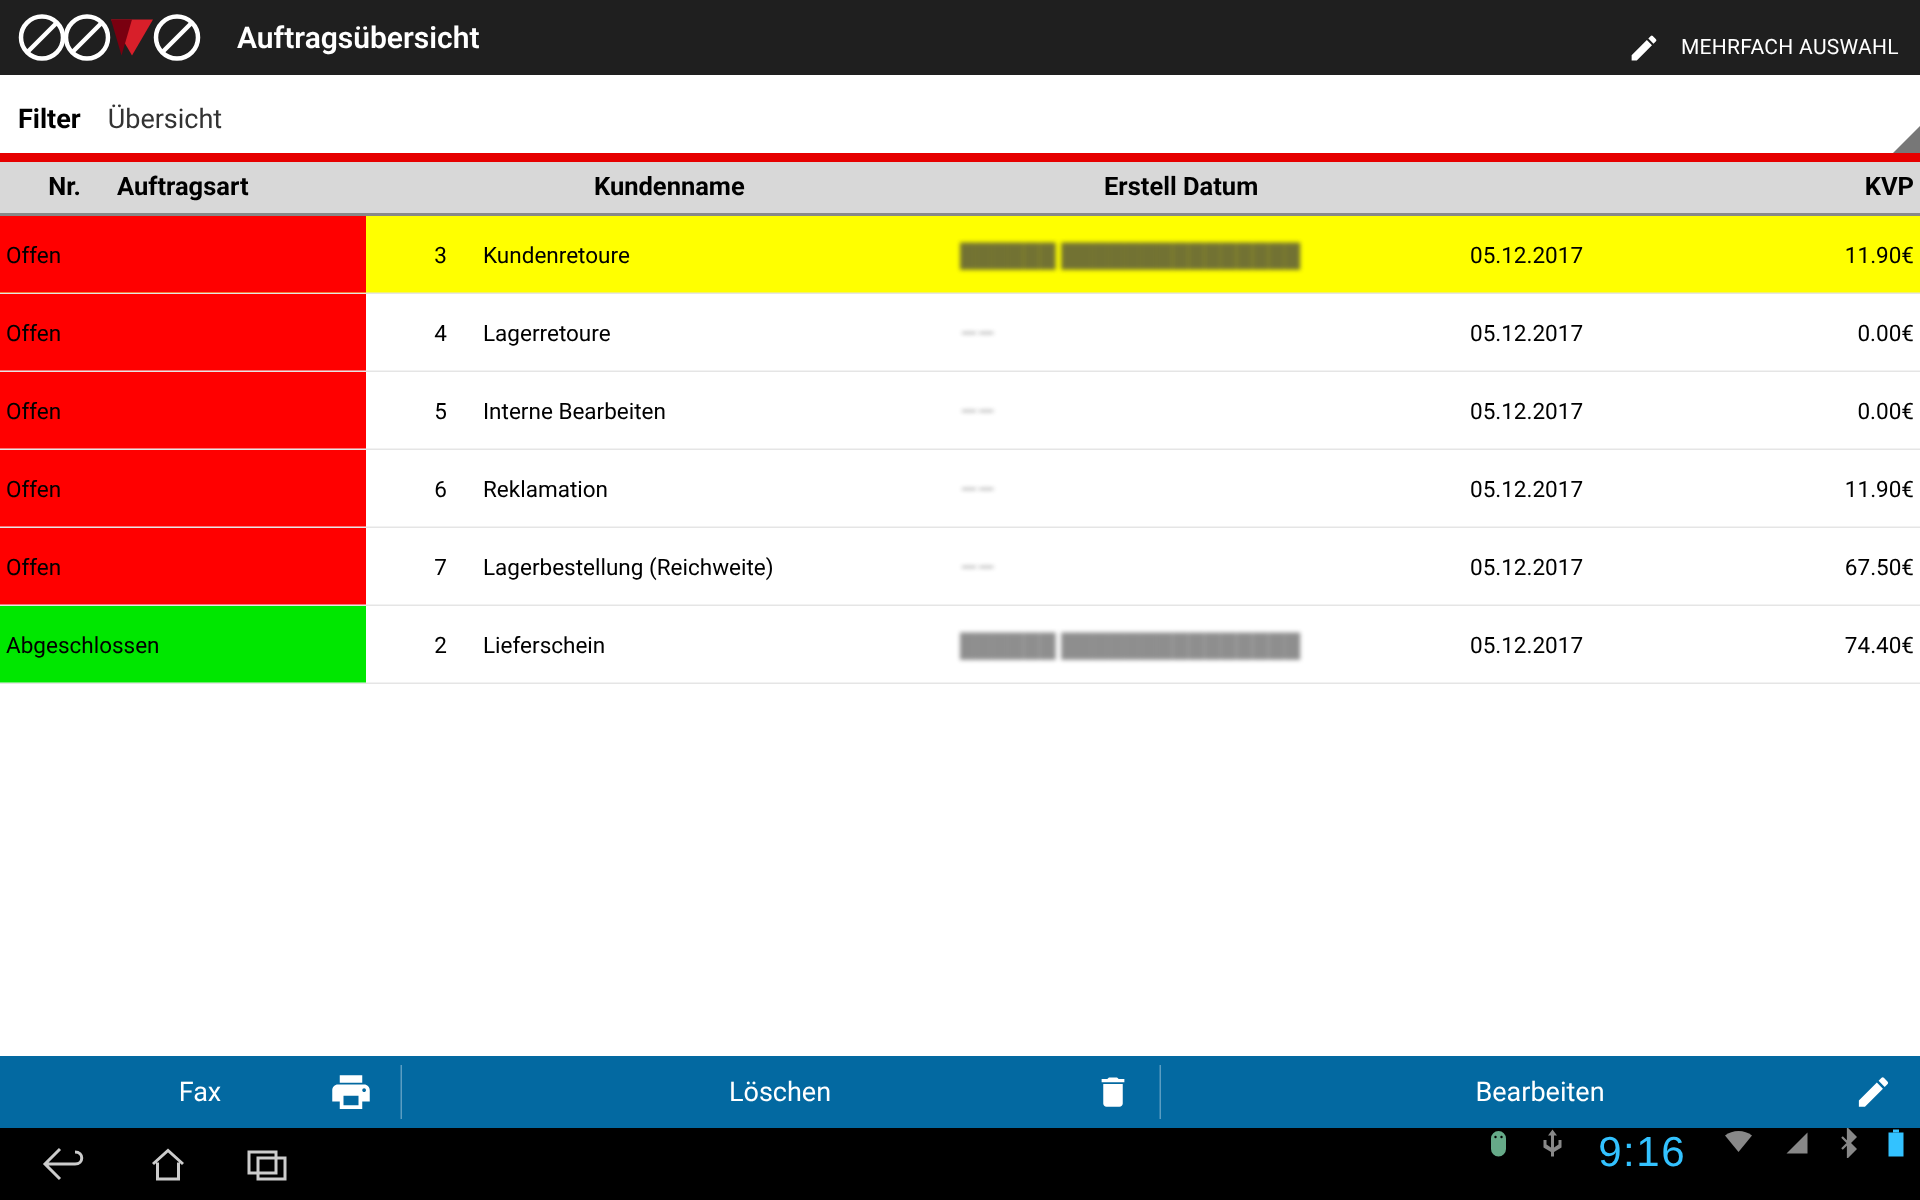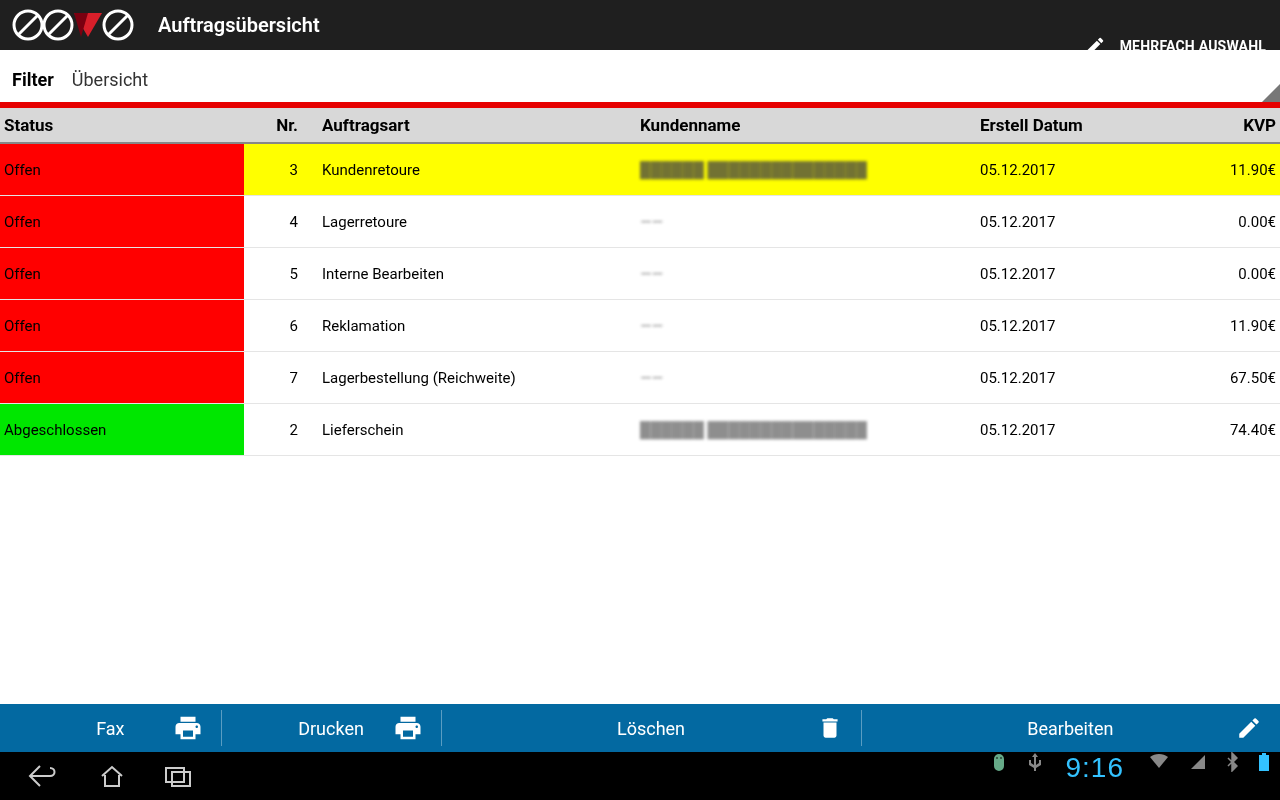--- a/index.html
+++ b/index.html
@@ -1,21 +1,21 @@
 <!DOCTYPE html>
 <html><head>
 <meta charset="utf-8">
 <style>
   *{box-sizing:border-box;margin:0;padding:0;font-family:Roboto,Arial,sans-serif}
   html,body{width:1280px;height:800px;overflow:hidden;background:#fff}
   .topbar{height:50px;background:#1f1f1f;display:flex;align-items:center;color:#fff;position:relative}
   .logo{margin-left:10px;display:flex;align-items:center;gap:-4px}
   .logo svg{display:block}
   .app-title{margin-left:18px;font-size:20px;font-weight:600;color:#fff}
-  .multi{position:absolute;right:14px;top:18px;height:56px;display:flex;align-items:center;gap:14px;color:#fff;font-weight:700;font-size:14px;letter-spacing:.2px;cursor:pointer}
+  .multi{position:absolute;right:14px;top:4px;height:56px;display:flex;align-items:center;gap:14px;color:#fff;font-weight:400;font-size:14px;letter-spacing:.2px;cursor:pointer}
   .multi svg{display:block}
   .filterbar{height:52px;display:flex;align-items:flex-end;padding:0 0 0 6px;background:#fff;position:relative}
   .filterlbl{font-weight:700;font-size:18px;color:#000;padding:0 0 12px 6px}
   .overview{font-size:18px;color:#333;padding:0 0 12px 18px}
   .redline{height:6px;background:#e60000}
   .thead{height:36px;background:#d8d8d8;border-bottom:2px solid #888;display:flex;align-items:center;font-weight:700;font-size:17px}
   .col-status{width:244px;padding-left:4px}
   .col-nr{width:62px;text-align:right;padding-right:8px}
   .col-art{width:330px;padding-left:16px}
   .col-kunde{width:340px;padding-left:4px}
@@ -79,21 +79,20 @@
 <div class="filterbar">
   <div class="filterlbl">Filter</div>
   <div class="overview">Übersicht</div>
   <svg class="filter-tri" width="22" height="22" viewBox="0 0 22 22">
         <path d="M22 22 L22 4 L4 22 Z" fill="#777"></path>
       </svg>
 </div>
 <div class="redline"></div>
 
 <div class="thead">
-  <div class="col-status">Status</div>
   <div class="col-nr">Nr.</div>
   <div class="col-art">Auftragsart</div>
   <div class="col-kunde">Kundenname</div>
   <div class="col-date">Erstell Datum</div>
   <div class="col-kvp">KVP</div>
 </div>
 
 <div class="rows" id="rows">
       <div class="row selected">
         <div class="status-cell status-open">Offen</div>
@@ -147,26 +146,20 @@
 
 <div class="spacer"></div>
 
 <div class="actionbar">
   <div class="abtn">
     <span>Fax</span>
     <svg width="30" height="30" viewBox="0 0 24 24">
           <path fill="#fff" d="M19 8H5c-1.66 0-3 1.34-3 3v6h4v4h12v-4h4v-6c0-1.66-1.34-3-3-3zm-3 11H8v-5h8v5zm3-7c-.55 0-1-.45-1-1s.45-1 1-1 1 .45 1 1-.45 1-1 1zM18 3H6v4h12V3z"></path>
         </svg>
   </div>
-  <div class="abtn">
-    <span>Drucken</span>
-    <svg width="30" height="30" viewBox="0 0 24 24">
-          <path fill="#fff" d="M19 8H5c-1.66 0-3 1.34-3 3v6h4v4h12v-4h4v-6c0-1.66-1.34-3-3-3zm-3 11H8v-5h8v5zm3-7c-.55 0-1-.45-1-1s.45-1 1-1 1 .45 1 1-.45 1-1 1zM18 3H6v4h12V3z"></path>
-        </svg>
-  </div>
   <div class="abtn wide">
     <span>Löschen</span>
     <svg width="26" height="30" viewBox="0 0 24 24">
           <path fill="#fff" d="M6 19c0 1.1.9 2 2 2h8c1.1 0 2-.9 2-2V7H6v12zM19 4h-3.5l-1-1h-5l-1 1H5v2h14V4z"></path>
         </svg>
   </div>
   <div class="abtn wide">
     <span>Bearbeiten</span>
     <svg width="26" height="26" viewBox="0 0 24 24">
           <path fill="#fff" d="M3 17.25V21h3.75L17.81 9.94l-3.75-3.75L3 17.25zM20.71 7.04a1 1 0 0 0 0-1.41l-2.34-2.34a1 1 0 0 0-1.41 0l-1.83 1.83 3.75 3.75 1.83-1.83z"></path>

